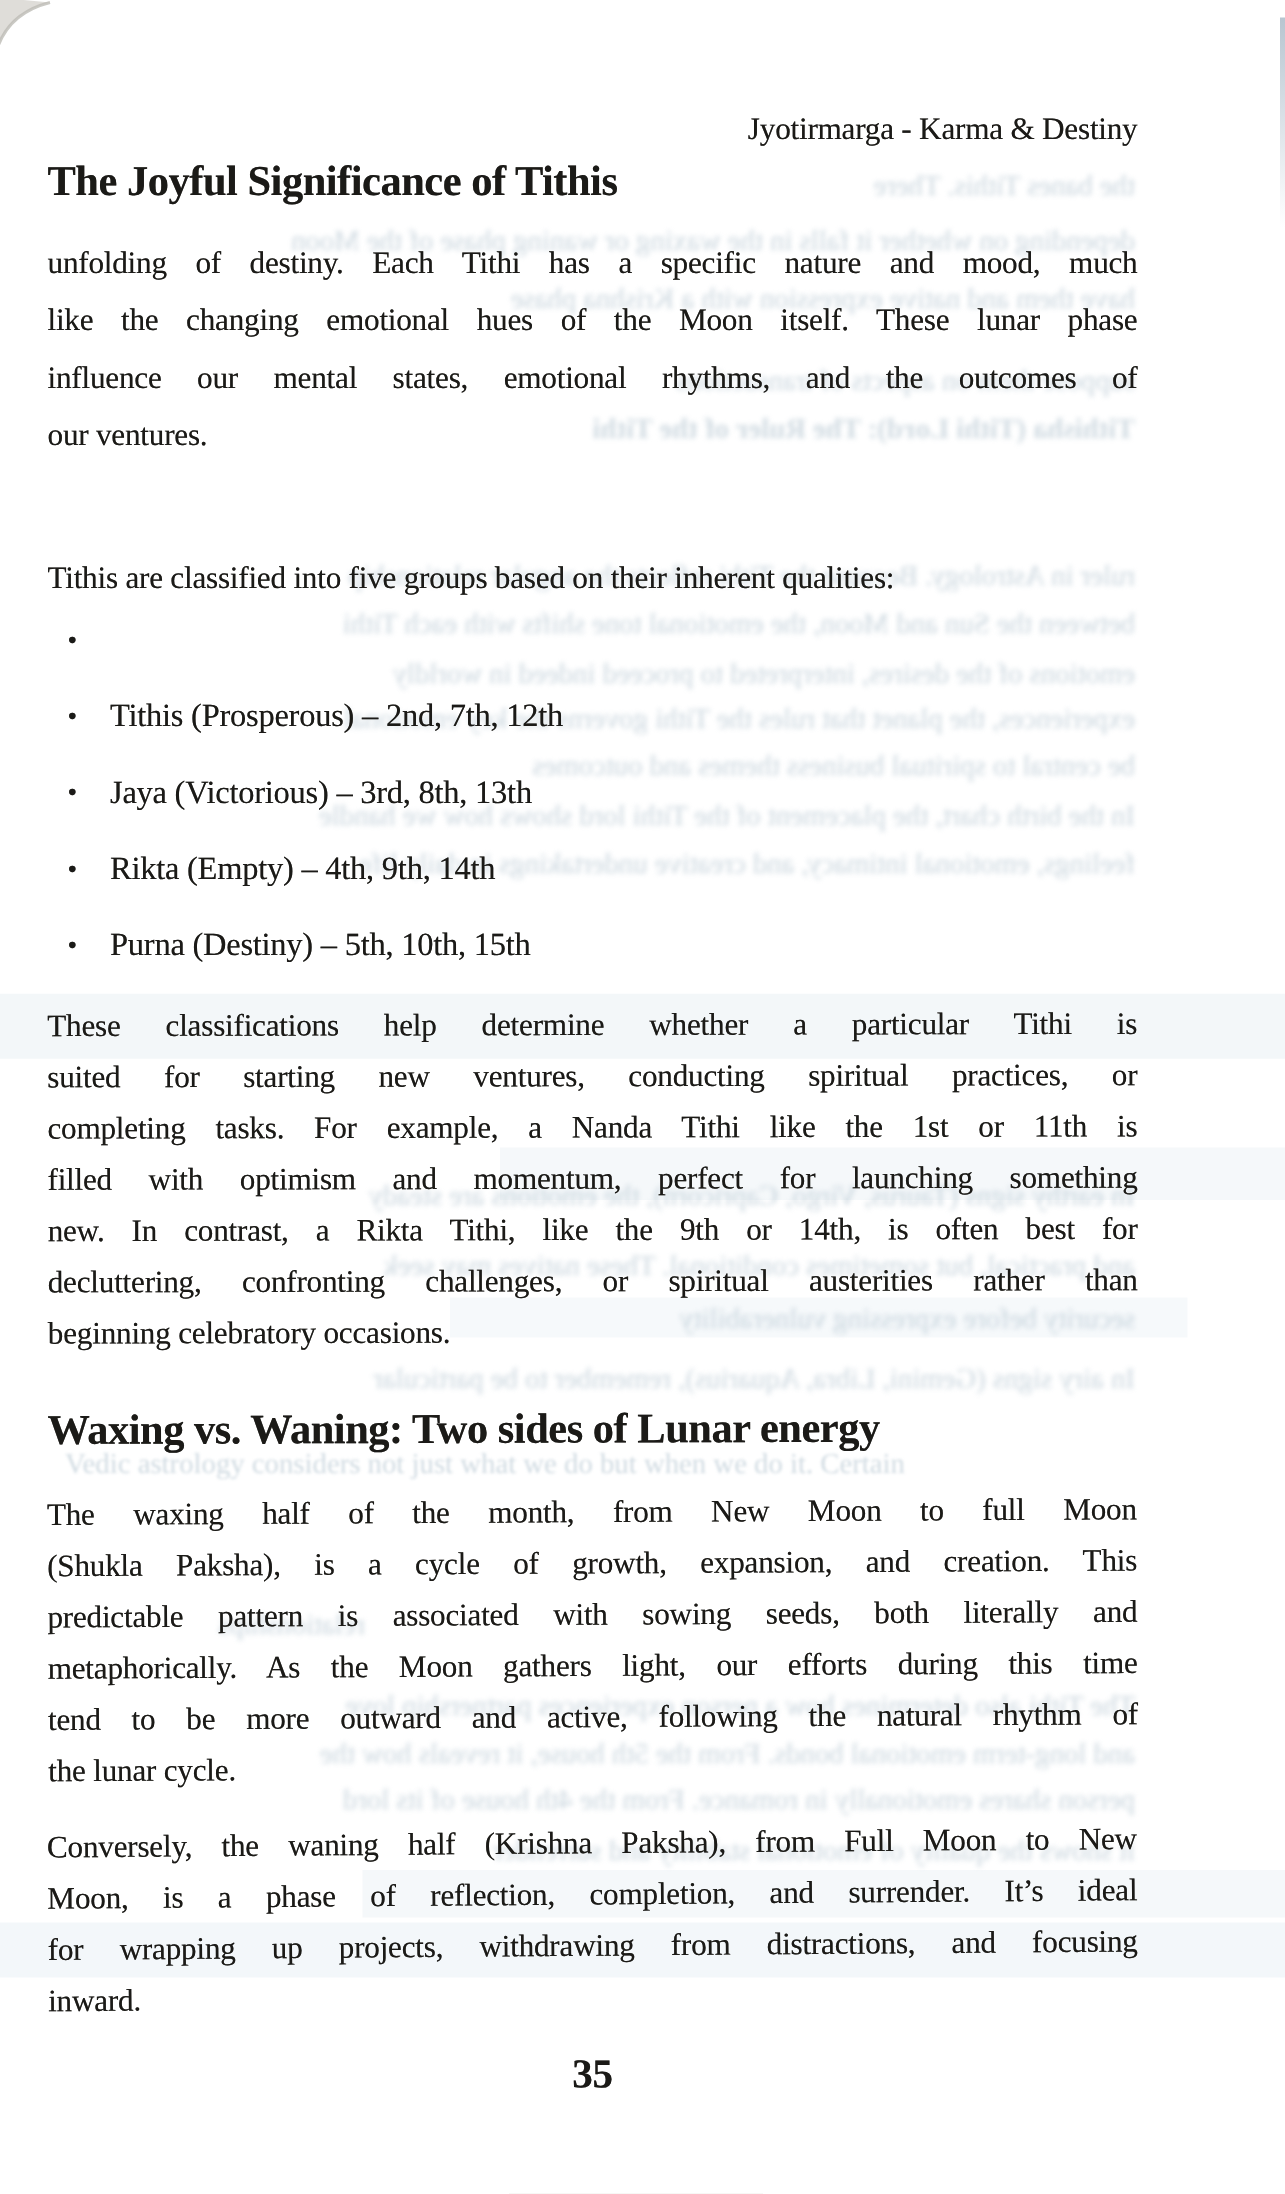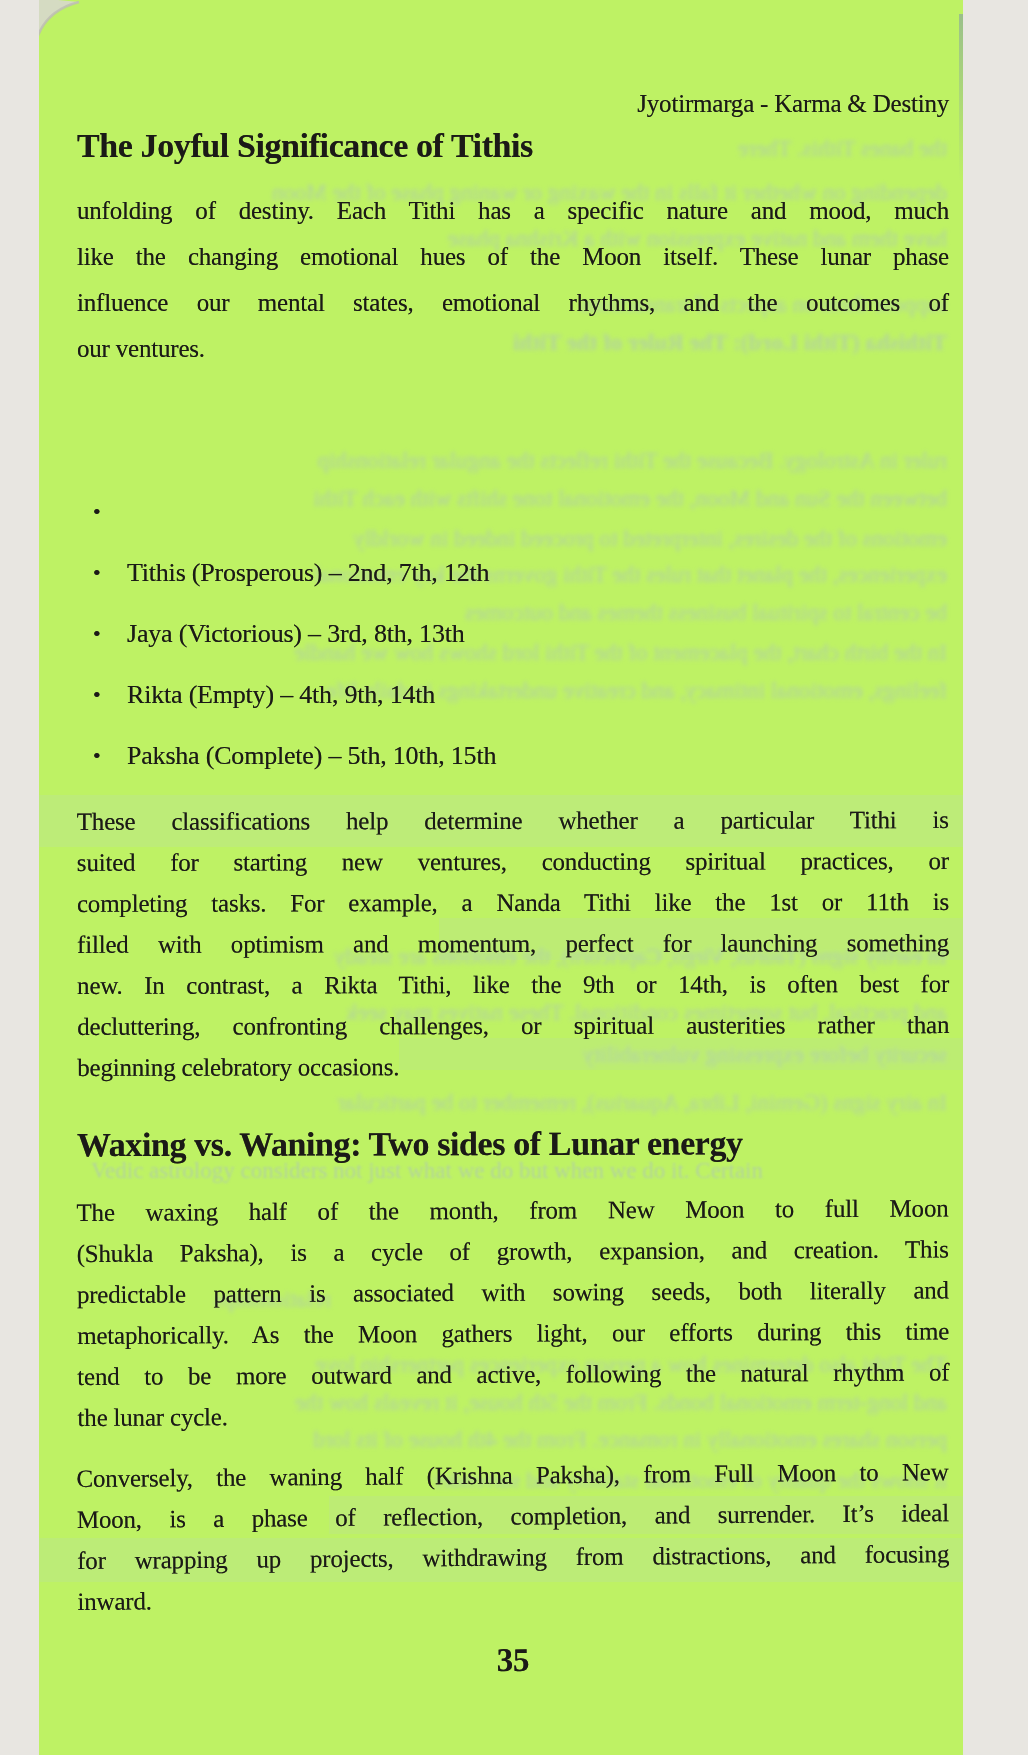--- a/index.html
+++ b/index.html
@@ -4,25 +4,24 @@
 <style>
   html,body{margin:0;padding:0;}
   body{
     width:1028px;height:1755px;
     background:#e8e6e1;
     font-family:"Liberation Serif","DejaVu Serif",serif;
     overflow:hidden;
   }
   .sheet{
     position:relative;
-    width:924px;height:1755px;
-    background:#bef264;
+    width:1028px;height:1755px;
+    background:#ffffff;
     color:#1b1a17;
     overflow:hidden;
-    margin-left:39px;
   }
   .col{position:absolute;left:38px;width:872px;}
   .ink{
     color:#1b1a17;
     text-shadow:0 0 0.5px rgba(25,24,20,.65);
     letter-spacing:-0.2px;
   }
   .running-header{
     top:90px;
     font-size:25px;
@@ -129,40 +128,43 @@
 
   <h1 class="col h-main h1 ink">The Joyful Significance of Tithis</h1>
 
   <div class="col para p1 ink">
     <div class="jl">unfolding of destiny. Each Tithi has a specific nature and mood, much</div>
     <div class="jl">like the changing emotional hues of the Moon itself. These lunar phase</div>
     <div class="jl">influence our mental states, emotional rhythms, and the outcomes of</div>
     <div class="jl last">our ventures.</div>
   </div>
 
+  <div class="col para intro ink">
+    <div class="jl last">Tithis are classified into five groups based on their inherent qualities:</div>
+  </div>
 
   <div class="col bullets ink">
     <div class="bullet-row">
       <span class="bullet-dot">•</span>
     </div>
     <div class="bullet-row">
       <span class="bullet-dot">•</span>
       <span>Tithis (Prosperous) – 2nd, 7th, 12th</span>
     </div>
     <div class="bullet-row">
       <span class="bullet-dot">•</span>
       <span>Jaya (Victorious) – 3rd, 8th, 13th</span>
     </div>
     <div class="bullet-row">
       <span class="bullet-dot">•</span>
       <span>Rikta (Empty) – 4th, 9th, 14th</span>
     </div>
     <div class="bullet-row">
       <span class="bullet-dot">•</span>
-      <span>Paksha (Complete) – 5th, 10th, 15th</span>
+      <span>Purna (Destiny) – 5th, 10th, 15th</span>
     </div>
   </div>
 
   <div class="col para p3 ink">
     <div class="jl">These classifications help determine whether a particular Tithi is</div>
     <div class="jl">suited for starting new ventures, conducting spiritual practices, or</div>
     <div class="jl">completing tasks. For example, a Nanda Tithi like the 1st or 11th is</div>
     <div class="jl">filled with optimism and momentum, perfect for launching something</div>
     <div class="jl">new. In contrast, a Rikta Tithi, like the 9th or 14th, is often best for</div>
     <div class="jl">decluttering, confronting challenges, or spiritual austerities rather than</div>

